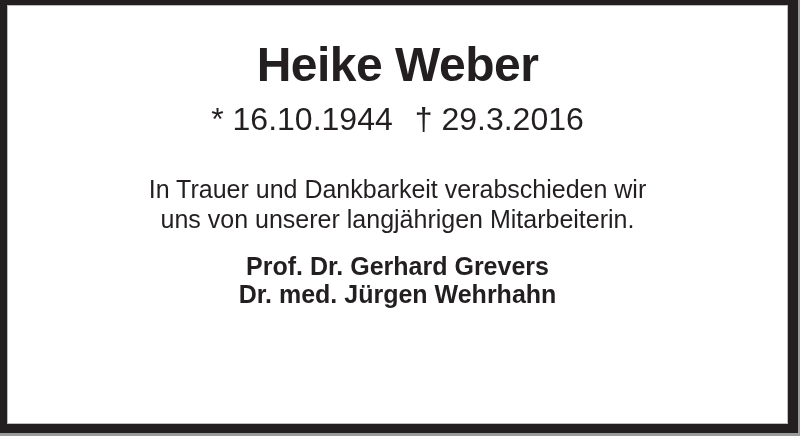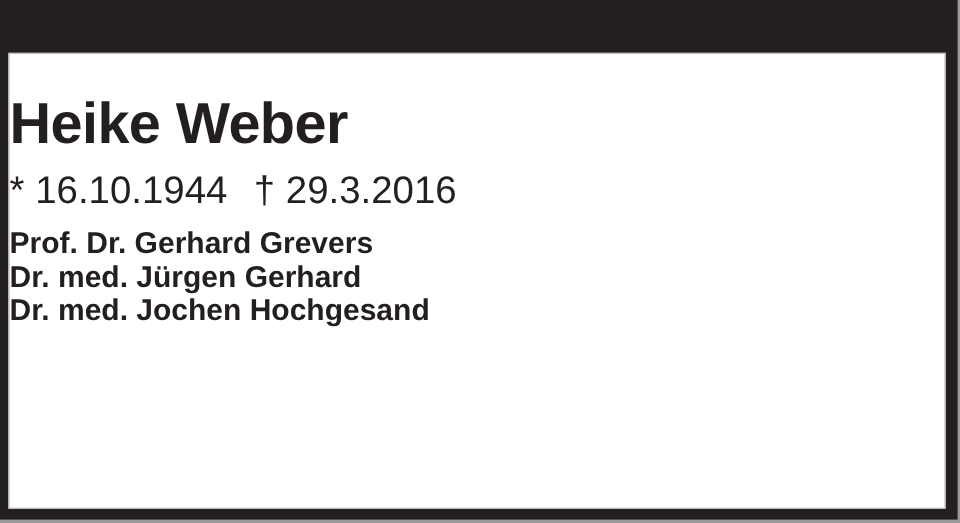--- a/index.html
+++ b/index.html
@@ -21,24 +21,23 @@
     width: 798px;
     height: 433px;
     background: #231f20; 
   }
   .card {
     position: absolute;
     left: 7px; top: 5px;
     right: 10px; bottom: 9px;
     background: #ffffff;
     border: 1px solid #bdbdbd; 
-    text-align: left;
+    text-align: center;
     color: #231f20;
     padding-top: 34px;
-    margin-top: 39px;
   }
   .deceased-name {
     font-size: 48px;
     font-weight: 700;
     line-height: 50px;
     letter-spacing: -0.5px;
   }
   .life-dates {
     margin-top: 16px;
     font-size: 32px;
@@ -71,23 +70,26 @@
 <div class="page">
   <div class="frame">
     <div class="card">
 
       <div class="deceased-name">Heike Weber</div>
 
       <div class="life-dates">
         <span class="birth-date">* 16.10.1944</span><span class="death-date">† 29.3.2016</span>
       </div>
 
+      <div class="message">
+        <div>In Trauer und Dankbarkeit verabschieden wir</div>
+        <div>uns von unserer langjährigen Mitarbeiterin.</div>
+      </div>
 
 
       <div class="signatories">
         <div>Prof. Dr. Gerhard Grevers</div>
-        <div>Dr. med. Jürgen Gerhard</div>
-        <div>Dr. med. Jochen Hochgesand</div>
+        <div>Dr. med. Jürgen Wehrhahn</div>
       </div>
 
     </div>
   </div>
 </div>
 
 </body></html>

